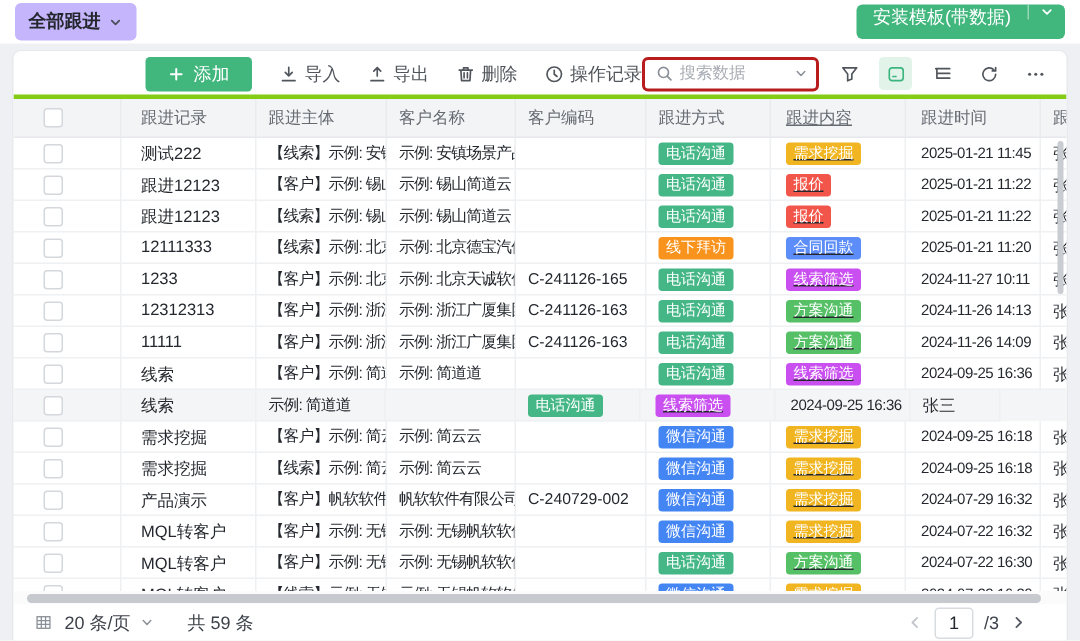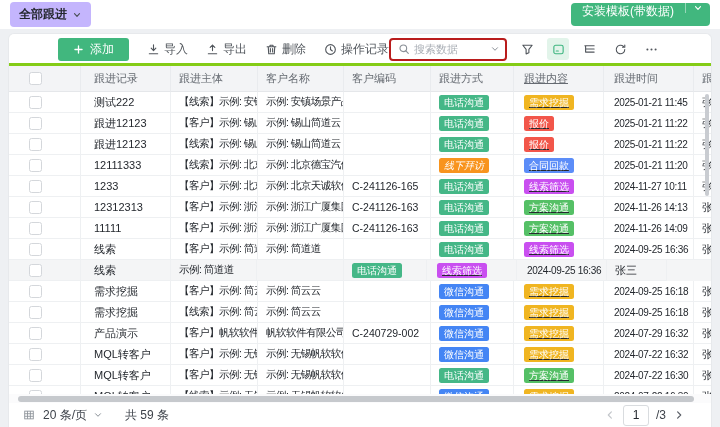--- a/index.html
+++ b/index.html
@@ -32,21 +32,21 @@
 
   
   .panel {
     position:absolute; left:8px; right:8px; top:33px; bottom:0;
     background:#fff; border:1px solid #e7e9ec; border-bottom:none;
     border-radius:6px 6px 0 0; display:flex; flex-direction:column; overflow:hidden;
   }
 
   
   .toolbar {
-    height:29px; display:flex; align-items:center; justify-content:center;
+    height:29px; display:flex; align-items:center; justify-content:flex-end;
     padding:1px 10px 0 10px; flex:0 0 auto;
   }
   .tb-left { display:flex; align-items:center; gap:18px; }
   .add-btn {
     display:flex; align-items:center; gap:6px; background:#41b77e; color:#fff;
     border:none; border-radius:3px; height:23px; padding:0 15px; font-size:12px;
     cursor:pointer; font-family:inherit;
   }
   .txt-btn {
     display:flex; align-items:center; gap:4px; font-size:12px; color:#51565c;
@@ -328,21 +328,21 @@
           </div>
           <div class="trow">
             <div class="cell c0">
               <div class="checkbox"></div>
             </div>
             <div class="cell c1">12111333</div>
             <div class="cell c2">【线索】示例: 北京...</div>
             <div class="cell c3">示例: 北京德宝汽修</div>
             <div class="cell c4"></div>
             <div class="cell c5">
-              <span class="tag" style="background: rgb(248, 148, 30); font-style: italic;">线下拜访</span>
+              <span class="tag" style="background: rgb(248, 148, 30);">线下拜访</span>
             </div>
             <div class="cell c6">
               <span class="tag" style="background: rgb(92, 141, 248);">合同回款</span>
             </div>
             <div class="cell c7">2025-01-21 11:20</div>
             <div class="cell c8">张三</div>
           </div>
           <div class="trow">
             <div class="cell c0">
               <div class="checkbox"></div>

